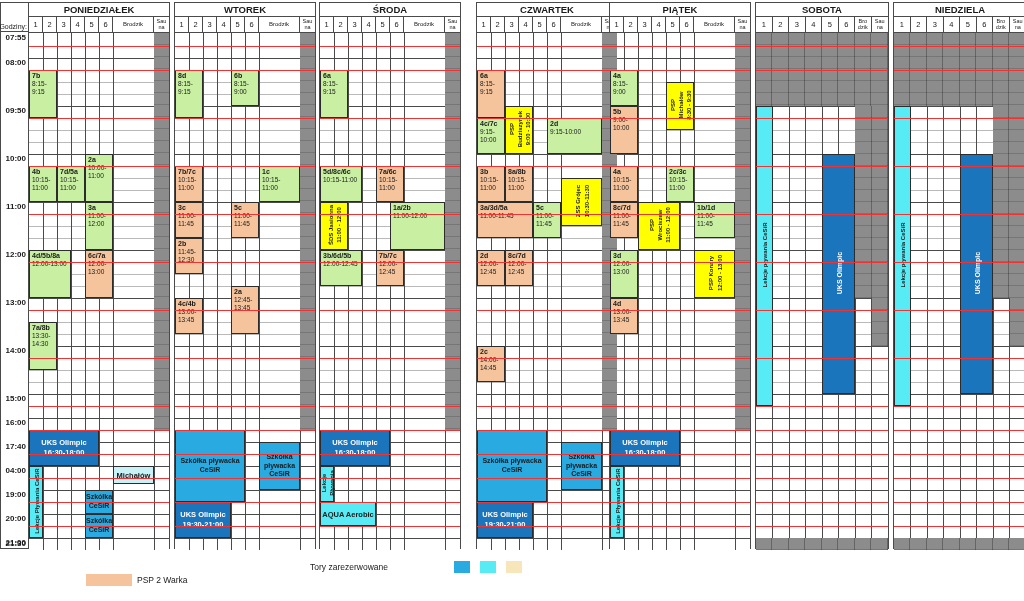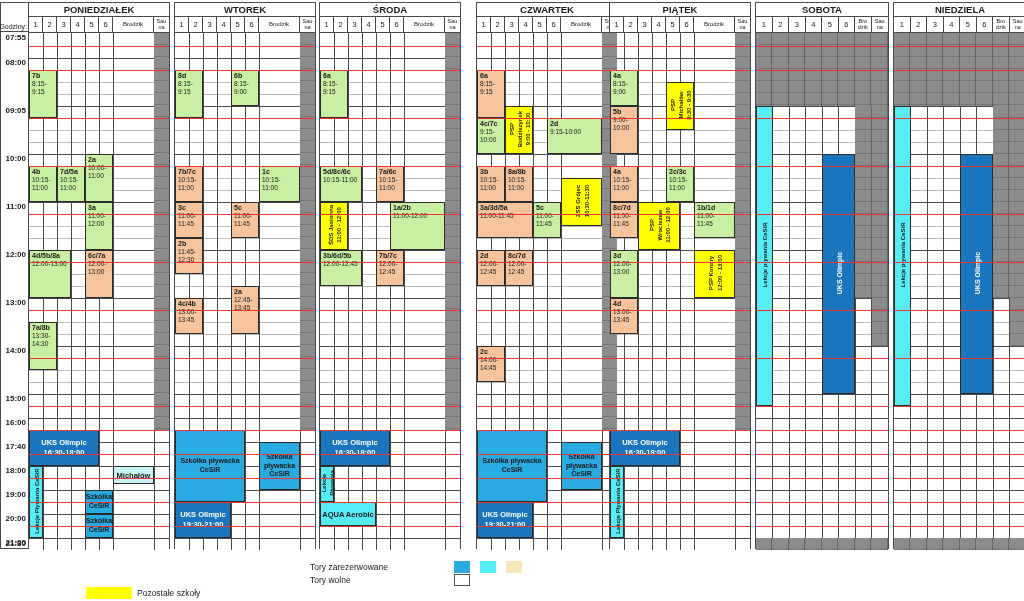--- a/index.html
+++ b/index.html
@@ -47,30 +47,30 @@
   .llabel{position:absolute;white-space:nowrap;}
 </style>
 </head>
 <body>
 <div id="canvas">
     <div class="timecol" style="left: 0px; width: 28px; height: 545px; border: 1px solid rgb(74, 74, 74);">
       <div class="tc-head">Godziny:</div>
       <div class="tc-body" style="height: 517px;">
         <div class="tick" style="top: 1px;">07:55</div>
         <div class="tick" style="top: 26px;">08:00</div>
-        <div class="tick" style="top: 74px;">09:05</div>
+        <div class="tick" style="top: 74px;">09:50</div>
         <div class="tick" style="top: 122px;">10:00</div>
         <div class="tick" style="top: 170px;">11:00</div>
         <div class="tick" style="top: 218px;">12:00</div>
         <div class="tick" style="top: 266px;">13:00</div>
         <div class="tick" style="top: 314px;">14:00</div>
         <div class="tick" style="top: 362px;">15:00</div>
         <div class="tick" style="top: 386px;">16:00</div>
         <div class="tick" style="top: 410px;">17:40</div>
-        <div class="tick" style="top: 434px;">18:00</div>
+        <div class="tick" style="top: 434px;">04:00</div>
         <div class="tick" style="top: 458px;">19:00</div>
         <div class="tick" style="top: 482px;">20:00</div>
         <div class="tick" style="top: 506px;">21:00</div>
         <div class="tick" style="top: 507px;">21:30</div>
       </div>
     </div>
     <div class="day" style="left: 28px; width: 140px; height: 545px;">
       <div class="day-name">PONIEDZIAŁEK</div>
       <div class="cols">
         <div class="colcell" style="width: 14px;">1</div>
@@ -888,28 +888,24 @@
         <div class="hline hl-red" style="top: 325px;"></div>
         <div class="hline hl-red" style="top: 373px;"></div>
         <div class="hline hl-red" style="top: 397px;"></div>
         <div class="hline hl-red" style="top: 421px;"></div>
         <div class="hline hl-red" style="top: 445px;"></div>
         <div class="hline hl-red" style="top: 469px;"></div>
         <div class="hline hl-red" style="top: 493px;"></div>
       </div>
     </div>
     <div class="legend">
-      <div class="lrow" style="top:29px;left:0;width:1024px">
-        <span class="lsw" style="left: 86px; width: 46px; background: rgb(255, 255, 0);"></span>
-        <span class="llabel" style="left:137px">Pozostałe szkoły</span>
+      <div class="lrow" style="top:16px;left:0;width:1024px">
+        <span class="lsw" style="left: 86px; width: 46px; background: rgb(246, 196, 156);"></span>
+        <span class="llabel" style="left:137px">PSP 2 Warka</span>
       </div>
       <div class="lrow" style="top:3px;left:0;width:872px">
         <span class="llabel" style="left:310px">Tory zarezerwowane</span>
         <span class="lsw" style="left: 454px; width: 16px; background: rgb(41, 171, 226);"></span>
         <span class="lsw" style="left: 480px; width: 16px; background: rgb(87, 235, 246);"></span>
         <span class="lsw" style="left: 506px; width: 16px; background: rgb(247, 230, 185);"></span>
       </div>
-      <div class="lrow" style="top:16px;left:0;width:1024px">
-        <span class="llabel" style="left:310px">Tory wolne</span>
-        <span class="lsw bordered" style="left: 454px; width: 16px; background: rgb(255, 255, 255);"></span>
-      </div>
     </div>
   </div>
 
 </body></html>

